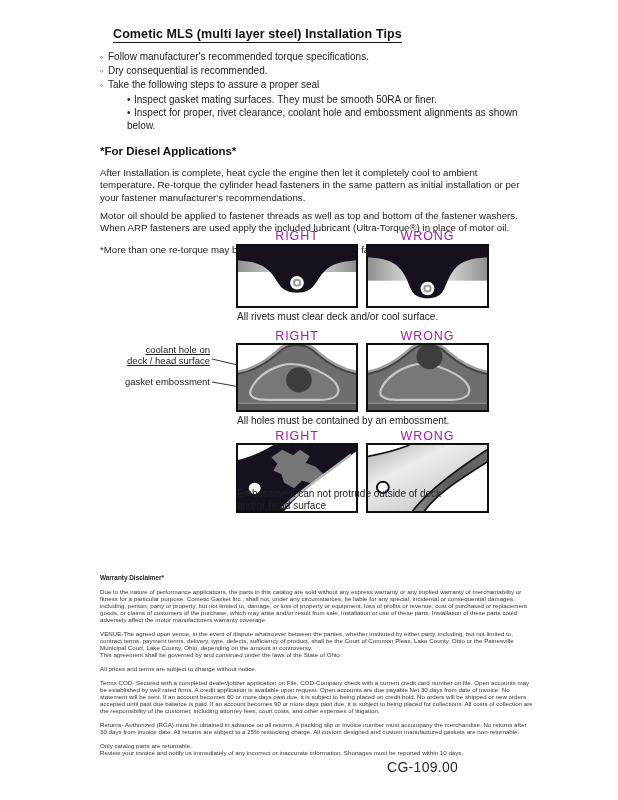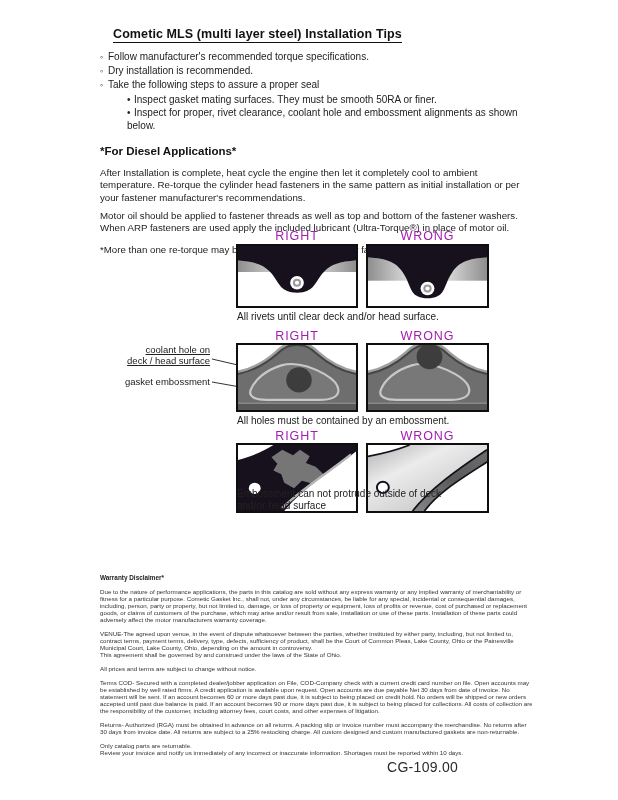--- a/index.html
+++ b/index.html
@@ -37,21 +37,21 @@
 </head>
 <body>
 
 <div class="page">
 
   <div class="topblock">
     <div class="title">Cometic MLS (multi layer steel) Installation Tips</div>
 
     <div class="bullets">
       <div class="b-line"><span class="mk">◦</span><span>Follow manufacturer's recommended torque specifications.</span></div>
-      <div class="b-line"><span class="mk">◦</span><span>Dry installation is recommended.</span></div>
+      <div class="b-line"><span class="mk">◦</span><span>Dry consequential is recommended.</span></div>
       <div class="b-line"><span class="mk">◦</span><span>Take the following steps to assure a proper seal</span></div>
       <div class="b-line sub"><span class="mk">•</span><span>Inspect gasket mating surfaces.  They must be smooth 50RA or finer.</span></div>
       <div class="b-line sub"><span class="mk">•</span><span>Inspect for proper, rivet clearance, coolant hole and embossment alignments as shown below.</span></div>
     </div>
 
     <div class="diesel-h">*For Diesel Applications*</div>
     <div class="para para-mt">After Installation is complete, heat cycle the engine then let it completely cool to ambient temperature. Re-torque the cylinder head fasteners in the same pattern as initial installation or per your fastener manufacturer's recommendations.</div>
     <div class="para">Motor oil should be applied to fastener threads as well as top and bottom of the fastener washers. When ARP fasteners are used apply the included lubricant (Ultra-Torque®) in place of motor oil.</div>
     <div class="para para-mt">*More than one re-torque may be required to achieve proper fastener stretch*</div>
   </div>
@@ -94,21 +94,21 @@
       <rect width="120" height="62" fill="#ffffff"></rect>
       <rect y="12" width="120" height="24" fill="url(#g1w)"></rect>
       <rect y="36" width="120" height="26" fill="#ffffff"></rect>
       <path d="M0,0 H120 V12 C100,13 92,17 85,27 C78,37 78,48 70,52 C64,54.8 56,54.8 50,52 C42,48 42,37 35,27 C28,17 20,13 0,12 Z" fill="#17111d"></path>
       <circle cx="60" cy="44" r="7" fill="#ffffff"></circle>
       <circle cx="60" cy="44" r="4.2" fill="#9b9b9b"></circle>
       <circle cx="60" cy="44" r="2.1" fill="#ffffff"></circle>
     </svg>
   </div>
 
-  <div class="figcap" style="left:237px;top:311px;width:280px;">All rivets until clear deck and/or head surface.</div>
+  <div class="figcap" style="left:237px;top:311px;width:280px;">All rivets must clear deck and/or cool surface.</div>
 
   <div class="ann" style="left:100px;top:345px;width:110px;text-decoration:underline;">
     <div>coolant hole on</div>
     <div>deck / head surface</div>
   </div>
   <div class="ann" style="left:100px;top:377px;width:110px;">gasket embossment</div>
 
   <svg class="leader" style="left:100px;top:340px;" width="250" height="70" viewBox="0 0 250 70">
     <line x1="112" y1="19" x2="198" y2="39" stroke="#333" stroke-width="1"></line>
     <line x1="112" y1="42" x2="163" y2="51" stroke="#333" stroke-width="1"></line>

